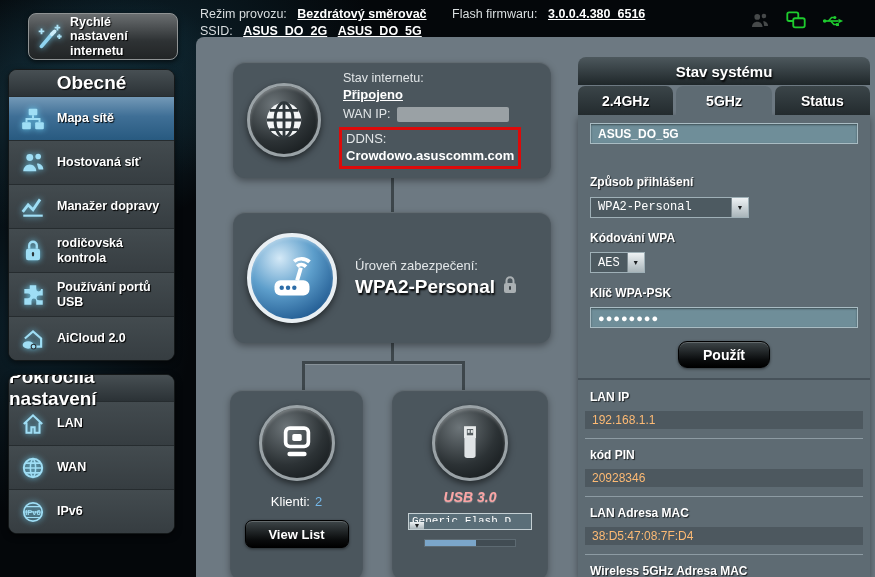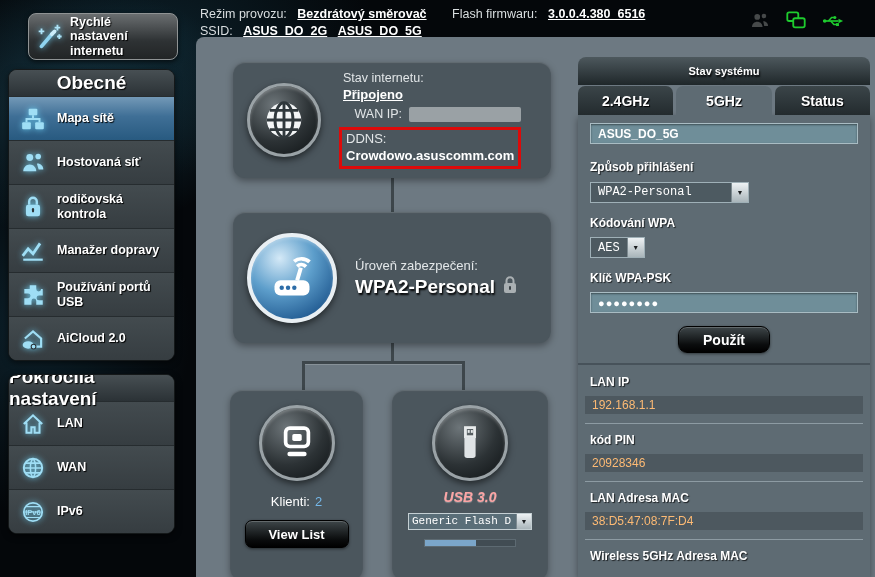--- a/index.html
+++ b/index.html
@@ -46,21 +46,21 @@
   
   .card { position:absolute; background:#4b565d; border-radius:12px;
     box-shadow:inset 0 1px 1px rgba(255,255,255,.14), 0 3px 7px rgba(0,0,0,.35); }
   .conn { position:absolute; background:#3d464b; box-shadow:0 1px 0 rgba(255,255,255,.18); }
   .orb { border-radius:50%; display:flex; align-items:center; justify-content:center; cursor:pointer;
     background:radial-gradient(circle at 35% 28%, #6d7579, #2c3235 55%, #0d1113);
     border:3px solid #9aa2a6; box-shadow:0 3px 7px rgba(0,0,0,.55), inset 0 2px 3px rgba(255,255,255,.25); }
   #card-internet { left:233px; top:62px; width:318px; height:116px; display:flex; align-items:center; }
   .inet-col { margin-left:22px; font-size:12.5px; color:#e2e6e8; }
   .inet-status { color:#fff; font-weight:bold; text-decoration:underline; font-size:13px; margin:2px 0 5px; cursor:pointer; display:inline-block; }
-  .wan-row { display:flex; align-items:center; gap:7px;justify-content:flex-end; }
+  .wan-row { display:flex; align-items:center; gap:7px; }
   .wan-redacted { width:112px; height:15px; background:#9aa1a5; border-radius:2px; }
   .ddns-box { border:3px solid #dd0a0a; padding:1px 4px 2px; margin:5px 0 0 -4px; width:182px; font-size:13px; line-height:1.3; }
   .ddns-value { font-weight:bold; color:#fff; }
   #card-security { left:233px; top:212px; width:318px; height:131px; display:flex; align-items:center; }
   .orb-router { width:90px; height:90px; margin-left:14px;
     background:radial-gradient(circle at 35% 26%, #d4e9f7, #5d9ecb 42%, #276197 78%, #16446e);
     border:4px solid #e9eff3; }
   .sec-col { margin-left:18px; }
   .sec-label { font-size:13px; color:#e3e7e9; margin-bottom:3px; }
   .sec-row { display:flex; align-items:center; gap:8px; }
@@ -68,31 +68,31 @@
   #card-clients { left:230px; top:390px; width:133px; height:190px; display:flex; flex-direction:column; align-items:center; padding-top:15px; }
   #card-usb { left:392px; top:390px; width:156px; height:190px; display:flex; flex-direction:column; align-items:center; padding-top:15px; }
   .orb-sm { width:76px; height:76px; }
   .clients-row { margin-top:13px; font-size:13px; color:#fff; display:flex; gap:5px; }
   .clients-count { color:#74b7e8; }
   .btn-black { border:1px solid #000; color:#fff; font-weight:bold; font-family:"Liberation Sans",sans-serif;
     background:linear-gradient(#3e4649,#0b0d0e 70%,#000); cursor:pointer;
     box-shadow:inset 0 1px 0 rgba(255,255,255,.2), 0 1px 3px rgba(0,0,0,.5); }
   .view-list-btn { margin-top:11px; width:104px; height:28px; border-radius:7px; font-size:13px; }
   .usb-title { margin-top:8px; font-style:italic; font-weight:bold; font-size:14px; color:#fca5a5; text-shadow:0 1px 1px rgba(255,255,255,.3); }
-  .usb-select { margin-top:8px; display:flex; width:124px; height:17px; border:1px solid #c4cfd3; background:#5a6e78; cursor:pointer; }
+  .usb-select { margin-top:8px; display:flex; width:124px; height:17px; border:1px solid #c4cfd3; background:#5a6e78; cursor:pointer;flex-direction:column; }
   .usb-select-text { flex:1; font-family:"Liberation Mono",monospace; font-size:11px; color:#fff; padding:1px 3px; white-space:nowrap; overflow:hidden; }
   .select-arrow-btn { width:15px; background:linear-gradient(#eef2f4,#a9b5ba); border-left:1px solid #7d8a90;
     display:flex; align-items:center; justify-content:center; }
   .select-arrow-btn::after { content:"▼"; font-size:7px; color:#1b1e20; }
   .usb-progress { margin-top:9px; width:92px; height:8px; background:#414c53; border:1px solid #5d6a72; }
   .usb-progress-fill { height:100%; background:#7ba6ca; }
   
   #panel { position:absolute; left:578px; top:57px; width:292px; height:520px; }
   .panel-title { height:28px; border-radius:8px 8px 0 0; background:linear-gradient(#4d585d,#1f272a);
-    display:flex; align-items:center; justify-content:center; color:#fff; font-weight:bold; font-size:11px; text-shadow:1px 2px 2px #000; }
+    display:flex; align-items:center; justify-content:center; color:#fff; font-weight:bold; font-size:15px; text-shadow:1px 2px 2px #000; }
   .panel-tabs { display:flex; gap:3px; height:29px; margin-top:1px; }
   .tab { flex:1; display:flex; align-items:center; justify-content:center; border-radius:7px 7px 0 0;
     background:linear-gradient(#3b4549,#232b2e); color:#fff; font-weight:bold; font-size:14px; cursor:pointer; text-shadow:1px 1px 1px #000; }
   .tab.active { background:#5e6b73; }
   .panel-body { background:#5e6b73; height:462px; box-shadow:0 3px 7px rgba(0,0,0,.4); overflow:hidden; }
   .p-sec1 { padding:8px 12px 10px; }
   .f-label { color:#fff; font-weight:bold; font-size:12px; text-shadow:1px 1px 1px rgba(0,0,0,.7); margin:6px 0 7px; }
   .f-input { height:21px; background:#6f8e99; border:1px solid #a9bcc3; box-shadow:inset 0 1px 2px rgba(0,0,0,.45);
     color:#fff; font-size:12px; font-weight:bold; padding:1px 7px; display:flex; align-items:center; cursor:text; }
   .f-select { display:inline-flex; height:21px; border:1px solid #9fb0b7; background:#4d5a61; cursor:pointer; }
@@ -191,36 +191,36 @@
             <circle cx="16.8" cy="6" r="2.6"></circle>
               <path d="M15.6 12.6c3-.4 5.9 1.9 5.9 5.5h-4.3"></path>
           </svg>
         </span>
         <span class="sb-label">Hostovaná síť</span>
       </div>
 
       <div class="sb-item">
         <span class="sb-icon">
           <svg width="26" height="26" viewBox="0 0 24 24">
+            <path d="M2.5 16.5l5-6.5 4.5 4.5 6.5-9.5" fill="none" stroke="#9fdef5" stroke-width="2.6"></path>
+            <path d="M3 20h18" stroke="#9fdef5" stroke-width="2"></path>
+          </svg>
+        </span>
+        <span class="sb-label">Manažer dopravy</span>
+      </div>
+
+      <div class="sb-item">
+        <span class="sb-icon">
+          <svg width="26" height="26" viewBox="0 0 24 24">
             <rect x="5.5" y="10" width="13" height="10.5" rx="2" fill="#9fdef5"></rect>
             <path d="M8.5 10V7a3.5 3.5 0 0 1 7 0v3" fill="none" stroke="#9fdef5" stroke-width="2.2"></path>
             <rect x="11" y="13" width="2" height="4" rx="1" fill="#2a3337"></rect>
           </svg>
         </span>
         <span class="sb-label">rodičovská kontrola</span>
-      </div>
-
-      <div class="sb-item">
-        <span class="sb-icon">
-          <svg width="26" height="26" viewBox="0 0 24 24">
-            <path d="M2.5 16.5l5-6.5 4.5 4.5 6.5-9.5" fill="none" stroke="#9fdef5" stroke-width="2.6"></path>
-            <path d="M3 20h18" stroke="#9fdef5" stroke-width="2"></path>
-          </svg>
-        </span>
-        <span class="sb-label">Manažer dopravy</span>
       </div>
 
       <div class="sb-item">
         <span class="sb-icon">
           <svg width="26" height="26" viewBox="0 0 24 24" fill="#9fdef5">
             <path d="M9 3h6v3.5a2.2 2.2 0 1 0 4.4 0H21v6h-3.5a2.2 2.2 0 1 0 0 4.4H21V21h-6v-3.5a2.2 2.2 0 1 0-4.4 0V21H4v-6h3.5a2.2 2.2 0 1 0 0-4.4H4V6.5h5z"></path>
           </svg>
         </span>
         <span class="sb-label">Používání portů USB</span>
       </div>
@@ -366,21 +366,21 @@
     <div class="panel-title">Stav systému</div>
     <div class="panel-tabs">
       <div class="tab">2.4GHz</div>
       <div class="tab active">5GHz</div>
       <div class="tab">Status</div>
     </div>
     <div class="panel-body">
       <div class="p-sec1">
         <div class="f-input">ASUS_DO_5G</div>
 
-        <div class="f-label" style="margin-top:16px;">Způsob přihlášení</div>
+        <div class="f-label" style="margin-top:31px;">Způsob přihlášení</div>
         <div class="f-select sel-auth">
           <span class="f-select-text">WPA2-Personal</span>
           <span class="select-arrow-btn"></span>
         </div>
 
         <div class="f-label" style="margin-top:13px;">Kódování WPA</div>
         <div class="f-select">
           <span class="f-select-text">AES</span>
           <span class="select-arrow-btn"></span>
         </div>

